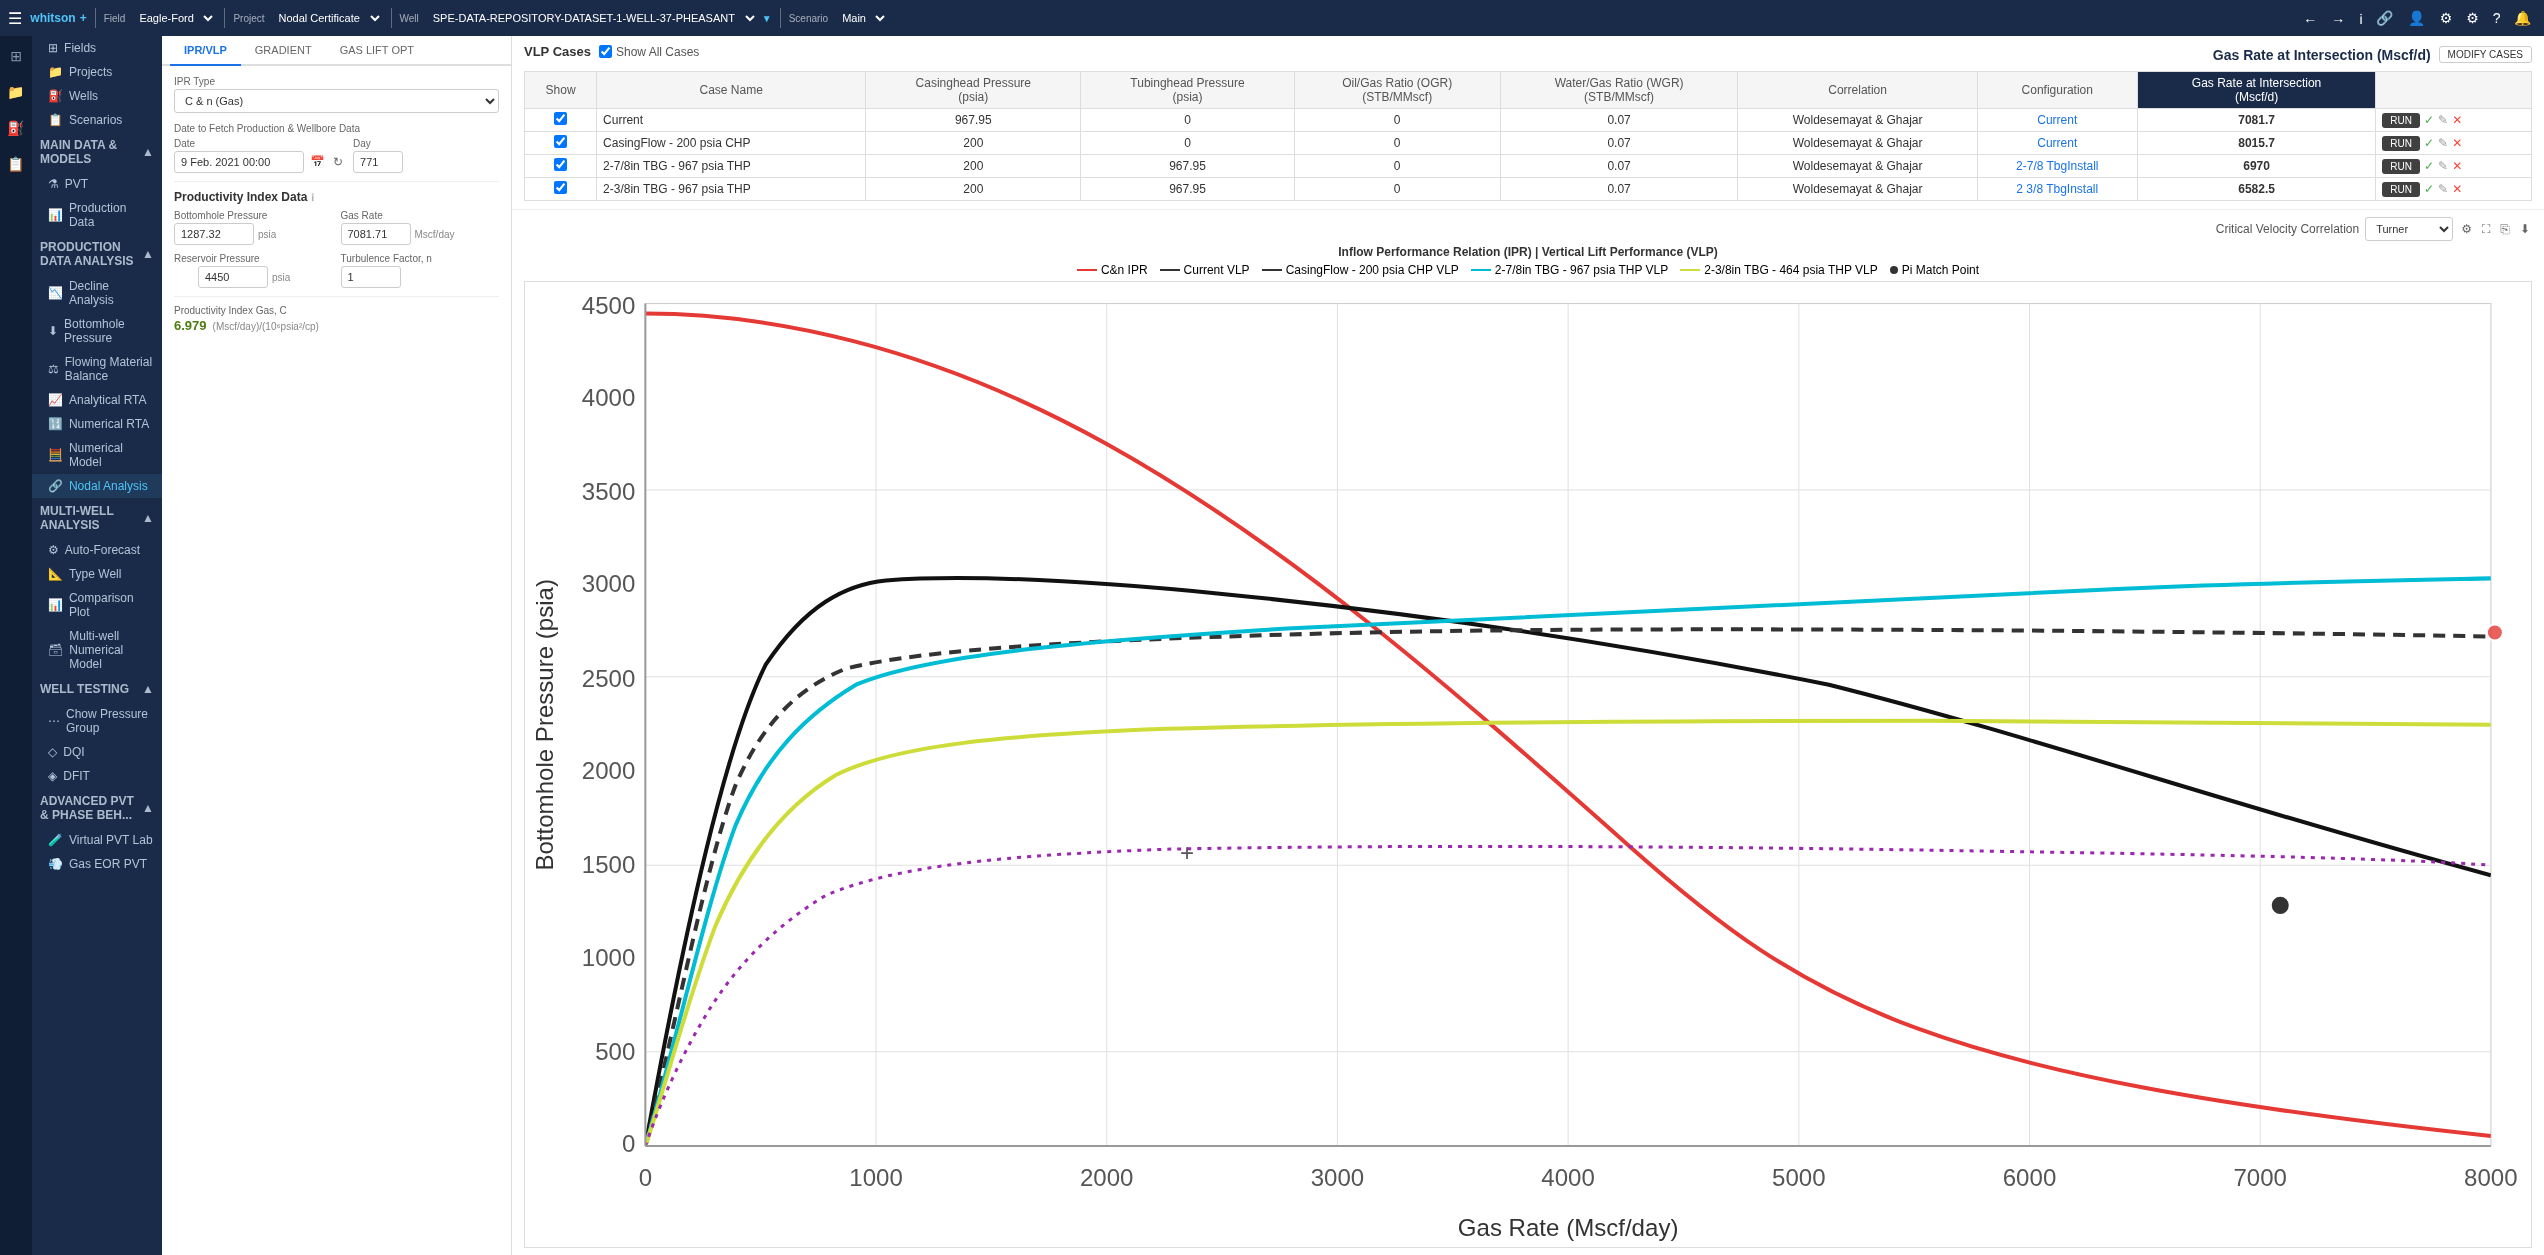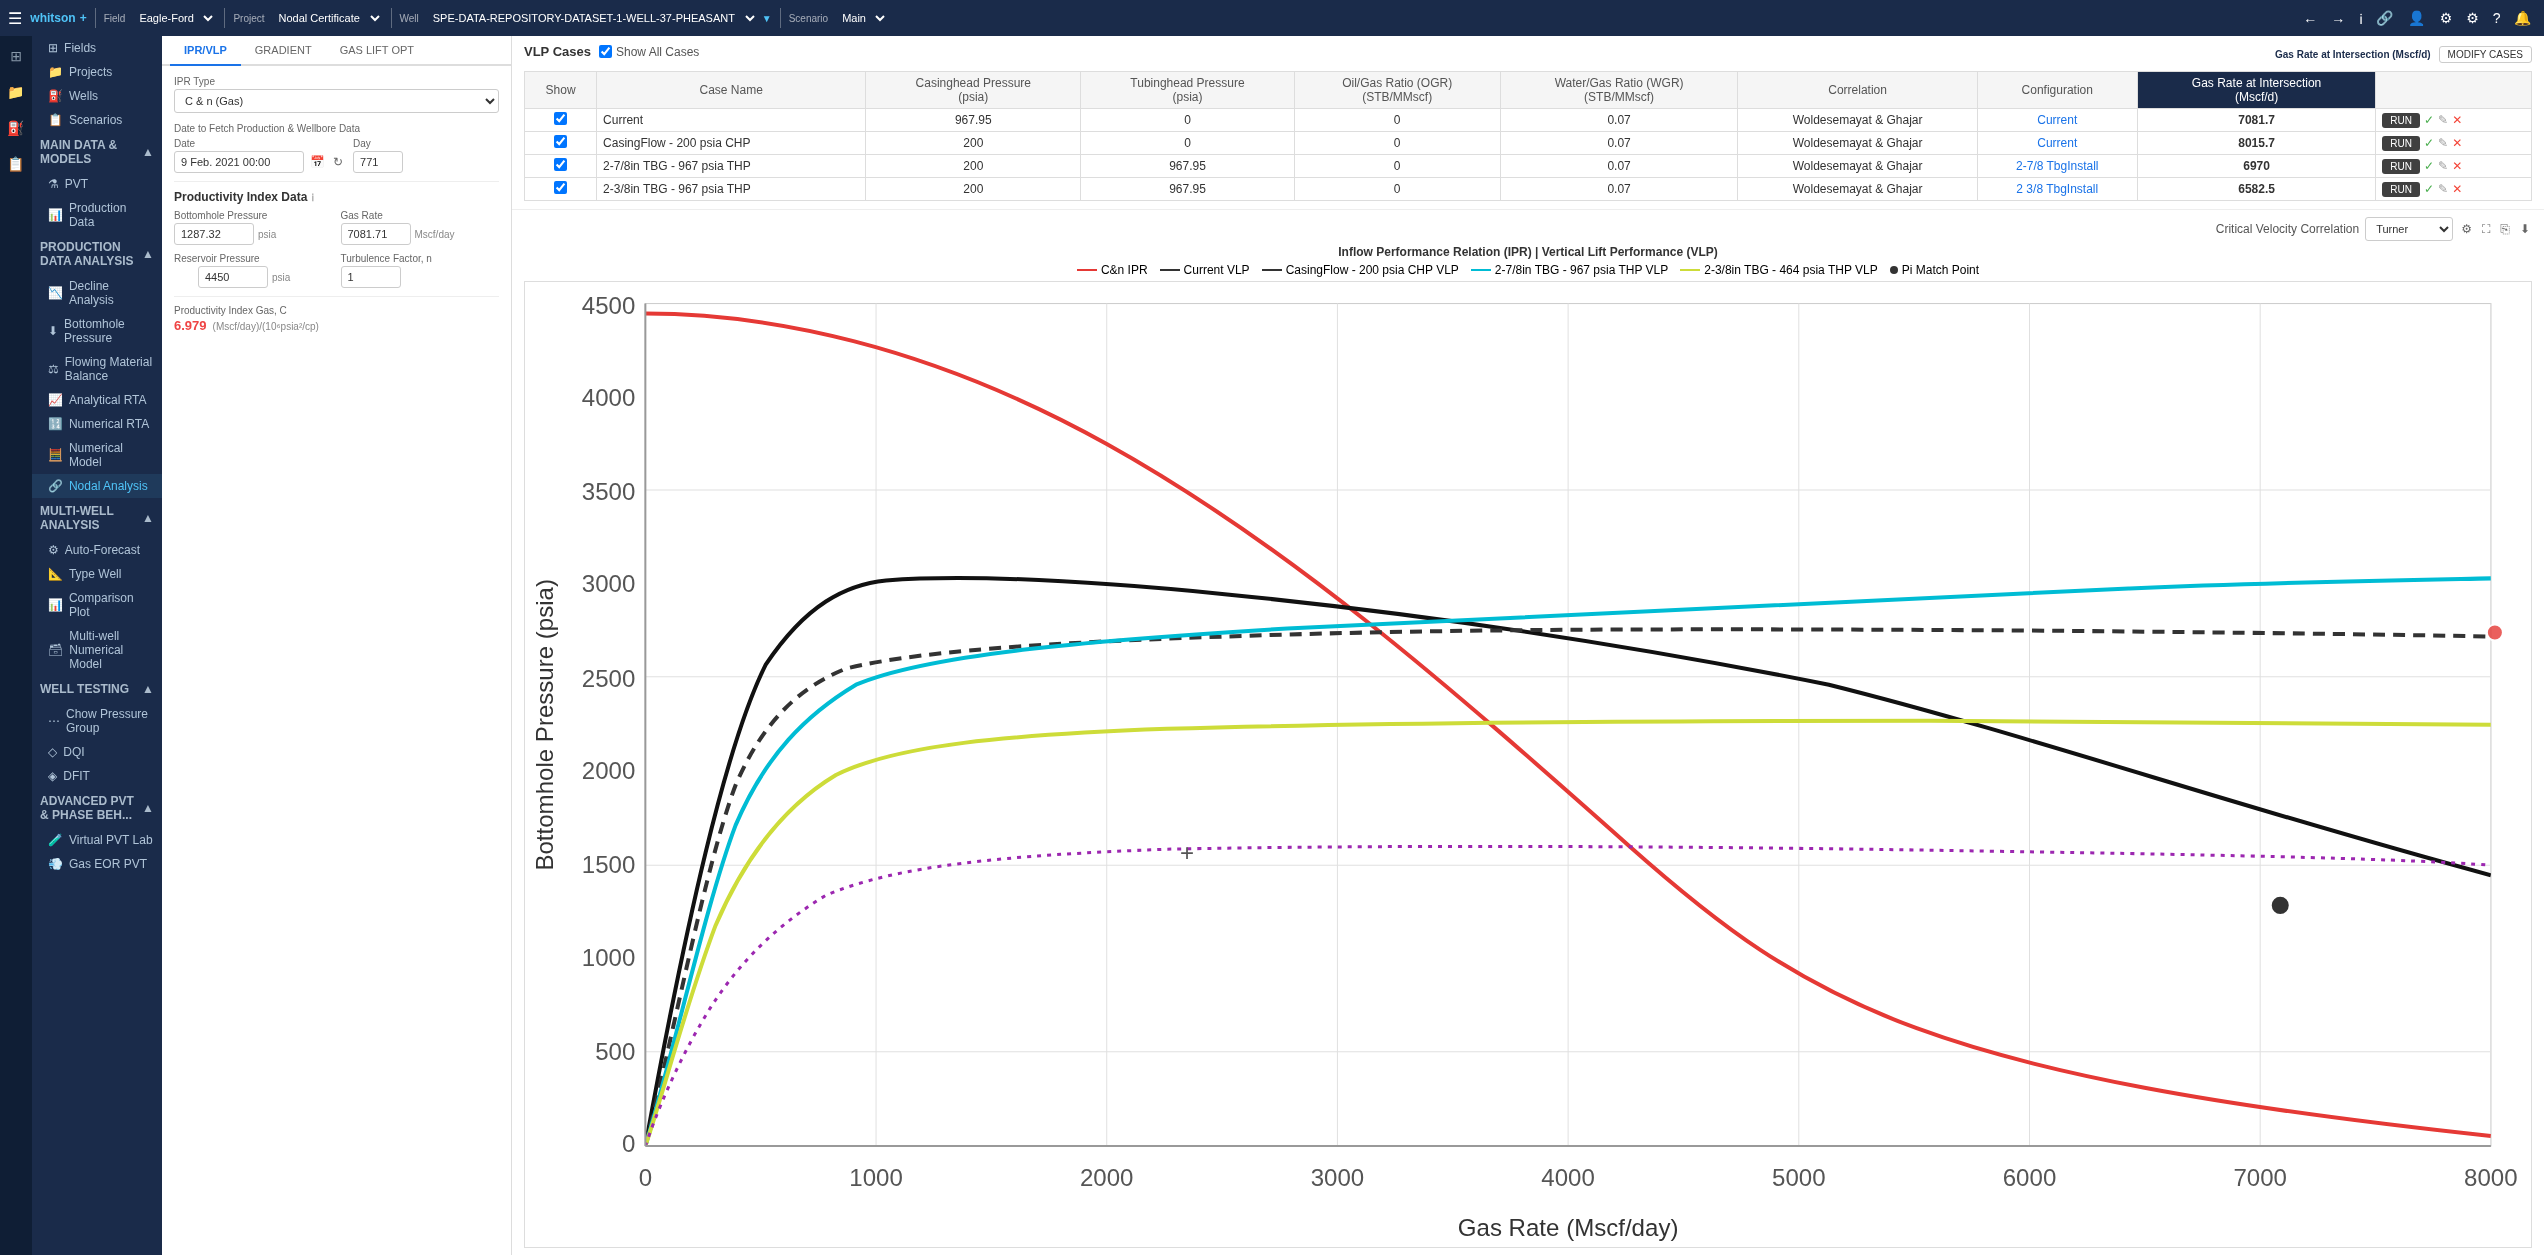--- a/index.html
+++ b/index.html
@@ -368,40 +368,40 @@
           <div class="form-label">Turbulence Factor, n</div>
           <input type="text" class="form-input" style="width: 60px;" value="1">
         </div>
       </div>
 
       <hr class="divider">
 
       <div class="form-group">
         <div class="form-label">Productivity Index Gas, C</div>
         <div style="display:flex;align-items:baseline;gap:6px;">
-          <span class="field-value" style="font-size:13px;font-weight:bold;color:#ef4444;">6.979</span>
+          <span class="field-value" style="font-size:13px;font-weight:bold;color:#4d7c0f;">6.979</span>
           <span class="field-unit">(Mscf/day)/(10⁶psia²/cp)</span>
         </div>
       </div>
     </div>
   </div>
 
   <div class="right-content">
 
     <div class="vlp-section">
       <div style="display:flex;align-items:center;justify-content:space-between;margin-bottom:6px;">
         <div class="vlp-header">
           <span class="vlp-title">VLP Cases</span>
           <label class="checkbox-label">
             <input type="checkbox" checked="" style="">
             <span>Show All Cases</span>
           </label>
         </div>
         <div style="display:flex;align-items:center;gap:8px;">
-          <span style="font-size:10px;color:#1a2b4a;font-weight:bold;">Gas Rate at Intersection (Mscf/d)</span>
+          <span style="font-size:14px;color:#1a2b4a;font-weight:bold;">Gas Rate at Intersection (Mscf/d)</span>
           <button class="modify-btn">MODIFY CASES</button>
         </div>
       </div>
 
       <table class="vlp-table">
         <thead>
           <tr>
             <th>Show</th>
             <th>Case Name</th>
             <th>Casinghead Pressure<br>(psia)</th>

